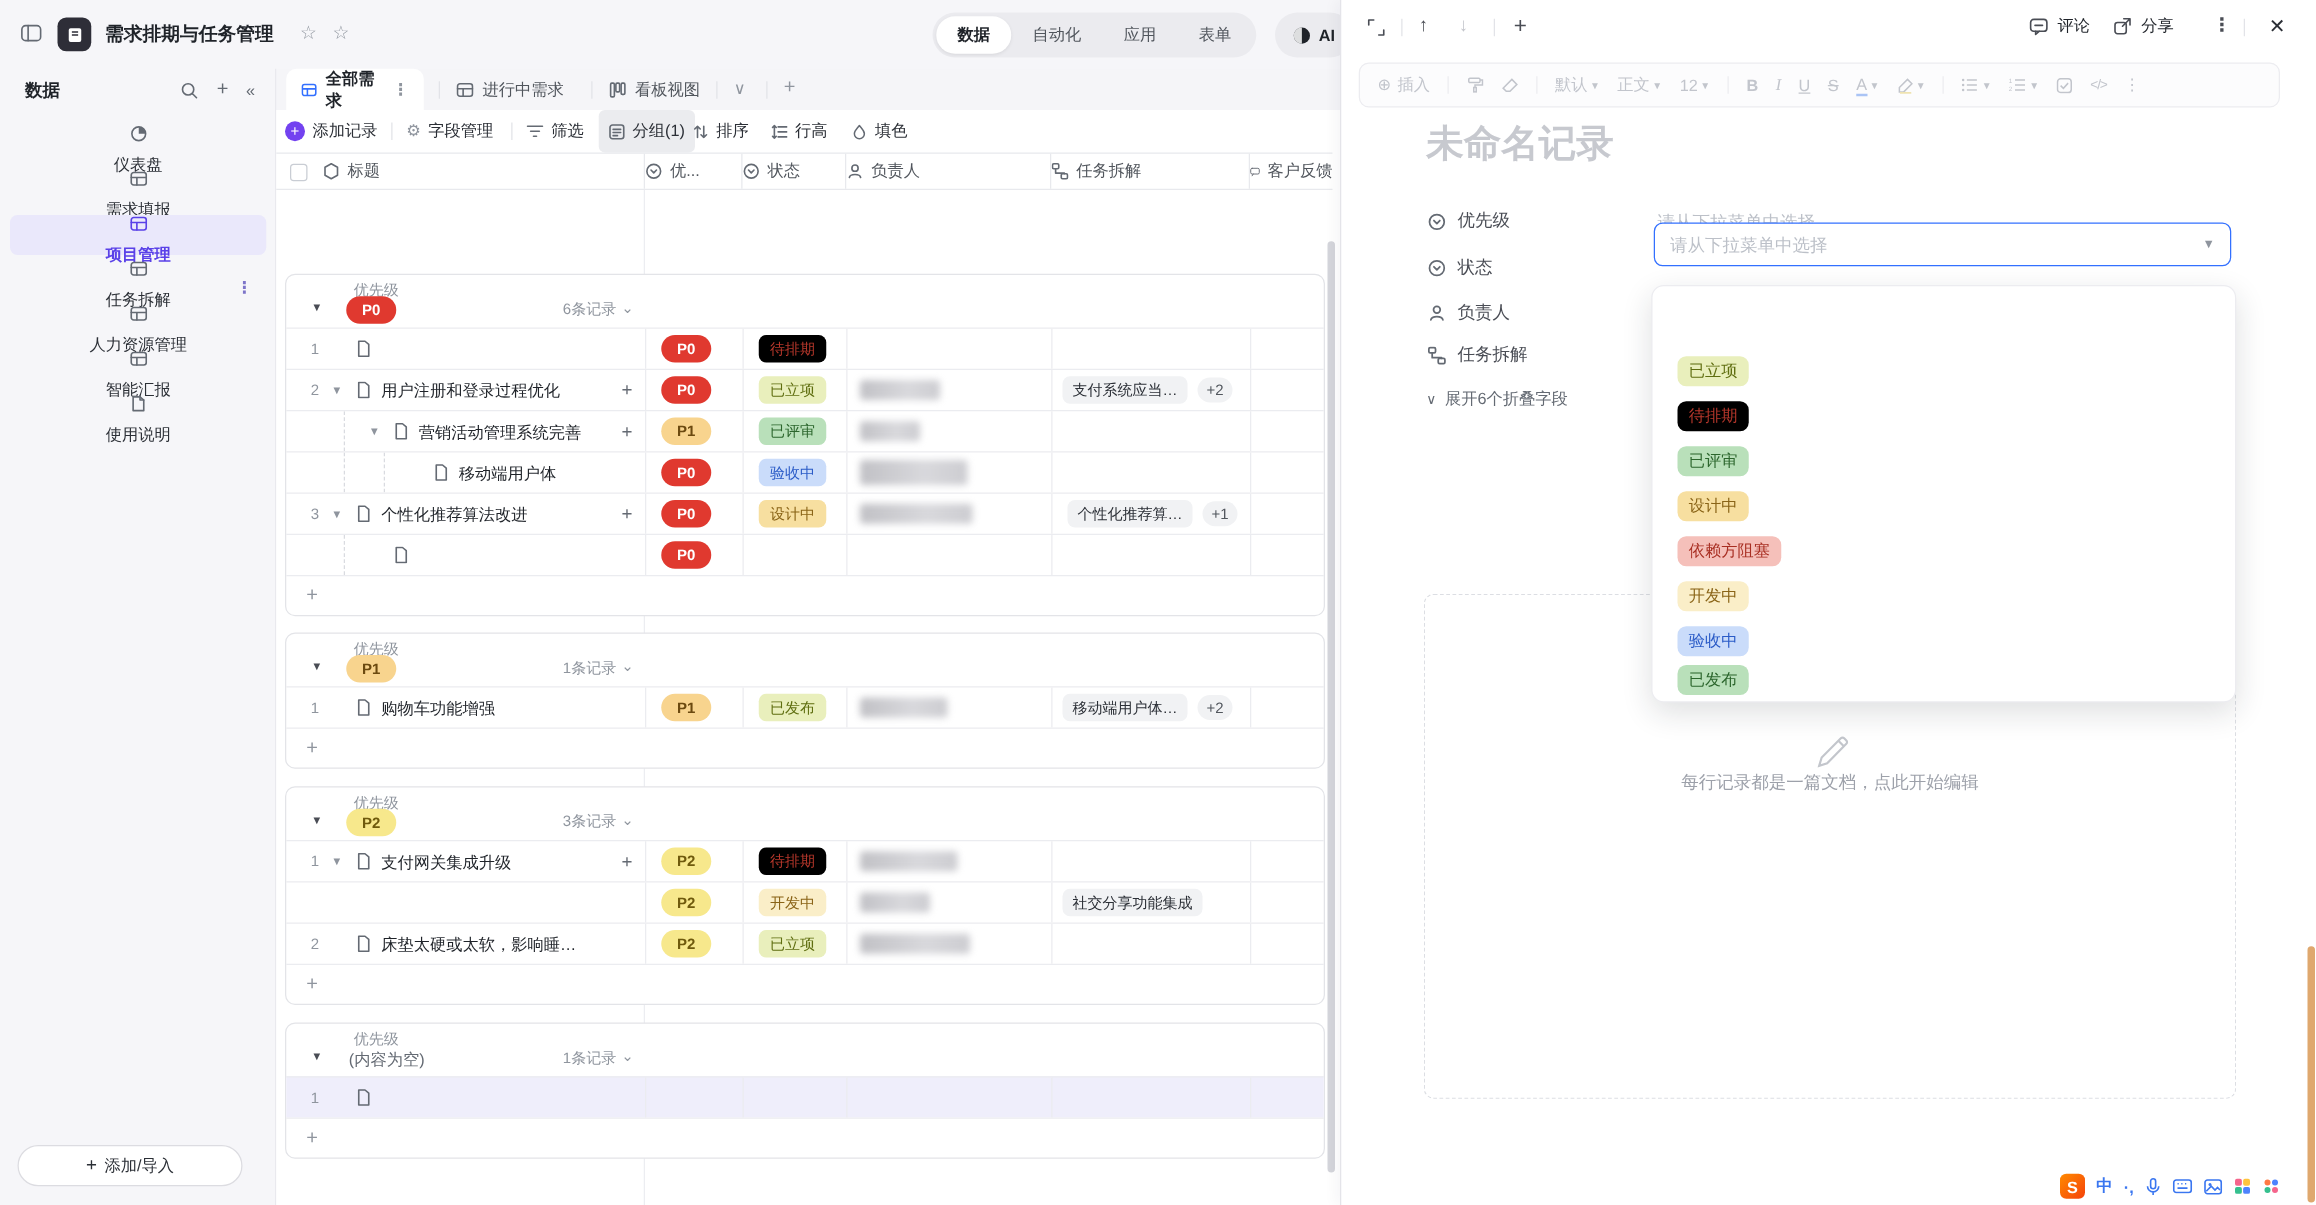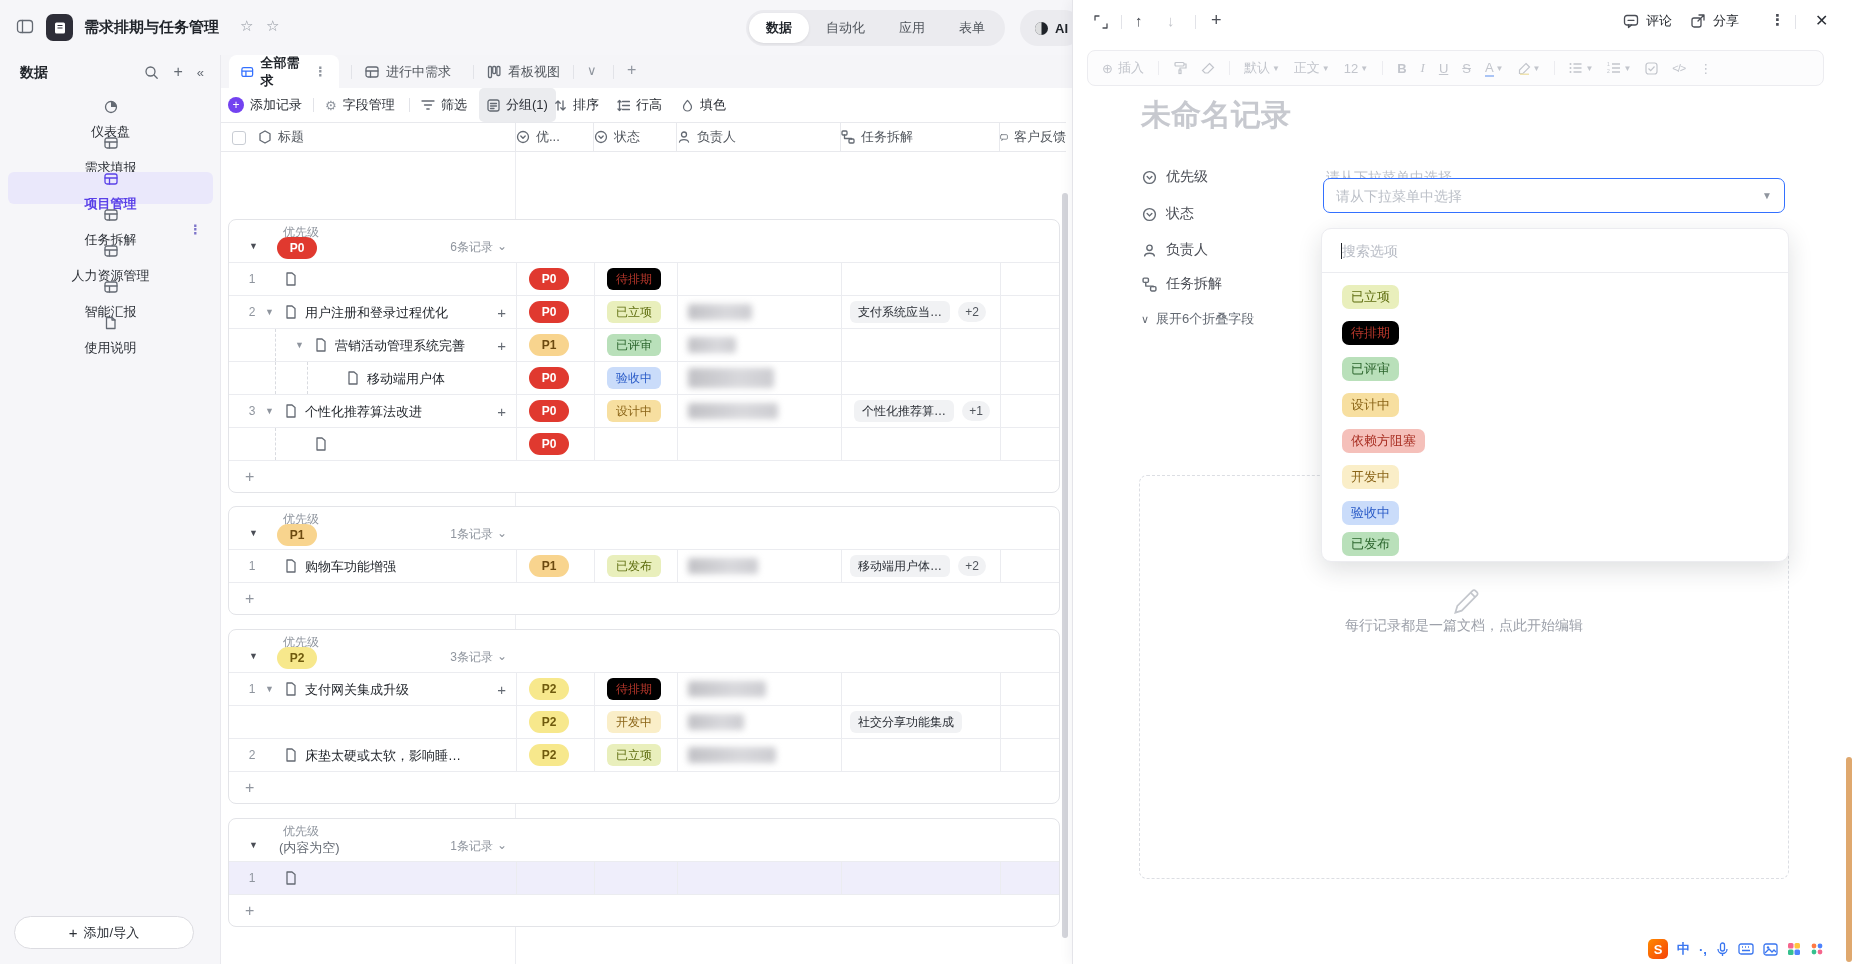--- a/index.html
+++ b/index.html
@@ -818,24 +818,20 @@
       <div class="abs" style="left:310px;top:110px">
         <svg width="32" height="32" viewBox="0 0 24 24">
             <path d="M4 20l1.5-5L17 3.5a1.4 1.4 0 0 1 2 0l1.3 1.3a1.4 1.4 0 0 1 0 2L8.8 18.5 4 20z" fill="none" stroke="#c3c6cc" stroke-width="1.3"></path>
             <path d="M15.5 5l3.3 3.3" stroke="#c3c6cc" stroke-width="1.3"></path>
           </svg>
       </div>
       <div class="abs" style="left:0;right:0;top:141px;text-align:center;color:#9da1aa;font-size:14px">每行记录都是一篇文档，点此开始编辑</div>
     </div>
 
     <div class="dd">
-      <div class="dd-search">
-        <span class="dd-caret"></span>
-        <input placeholder="搜索选项" style="">
-      </div>
       <div class="dd-opt" style="top:56px">
           <span class="stp st-lime">已立项</span>
         </div>
       <div class="dd-opt" style="top:92px">
           <span class="stp st-red">待排期</span>
         </div>
       <div class="dd-opt" style="top:128px">
           <span class="stp st-green">已评审</span>
         </div>
       <div class="dd-opt" style="top:164px">

